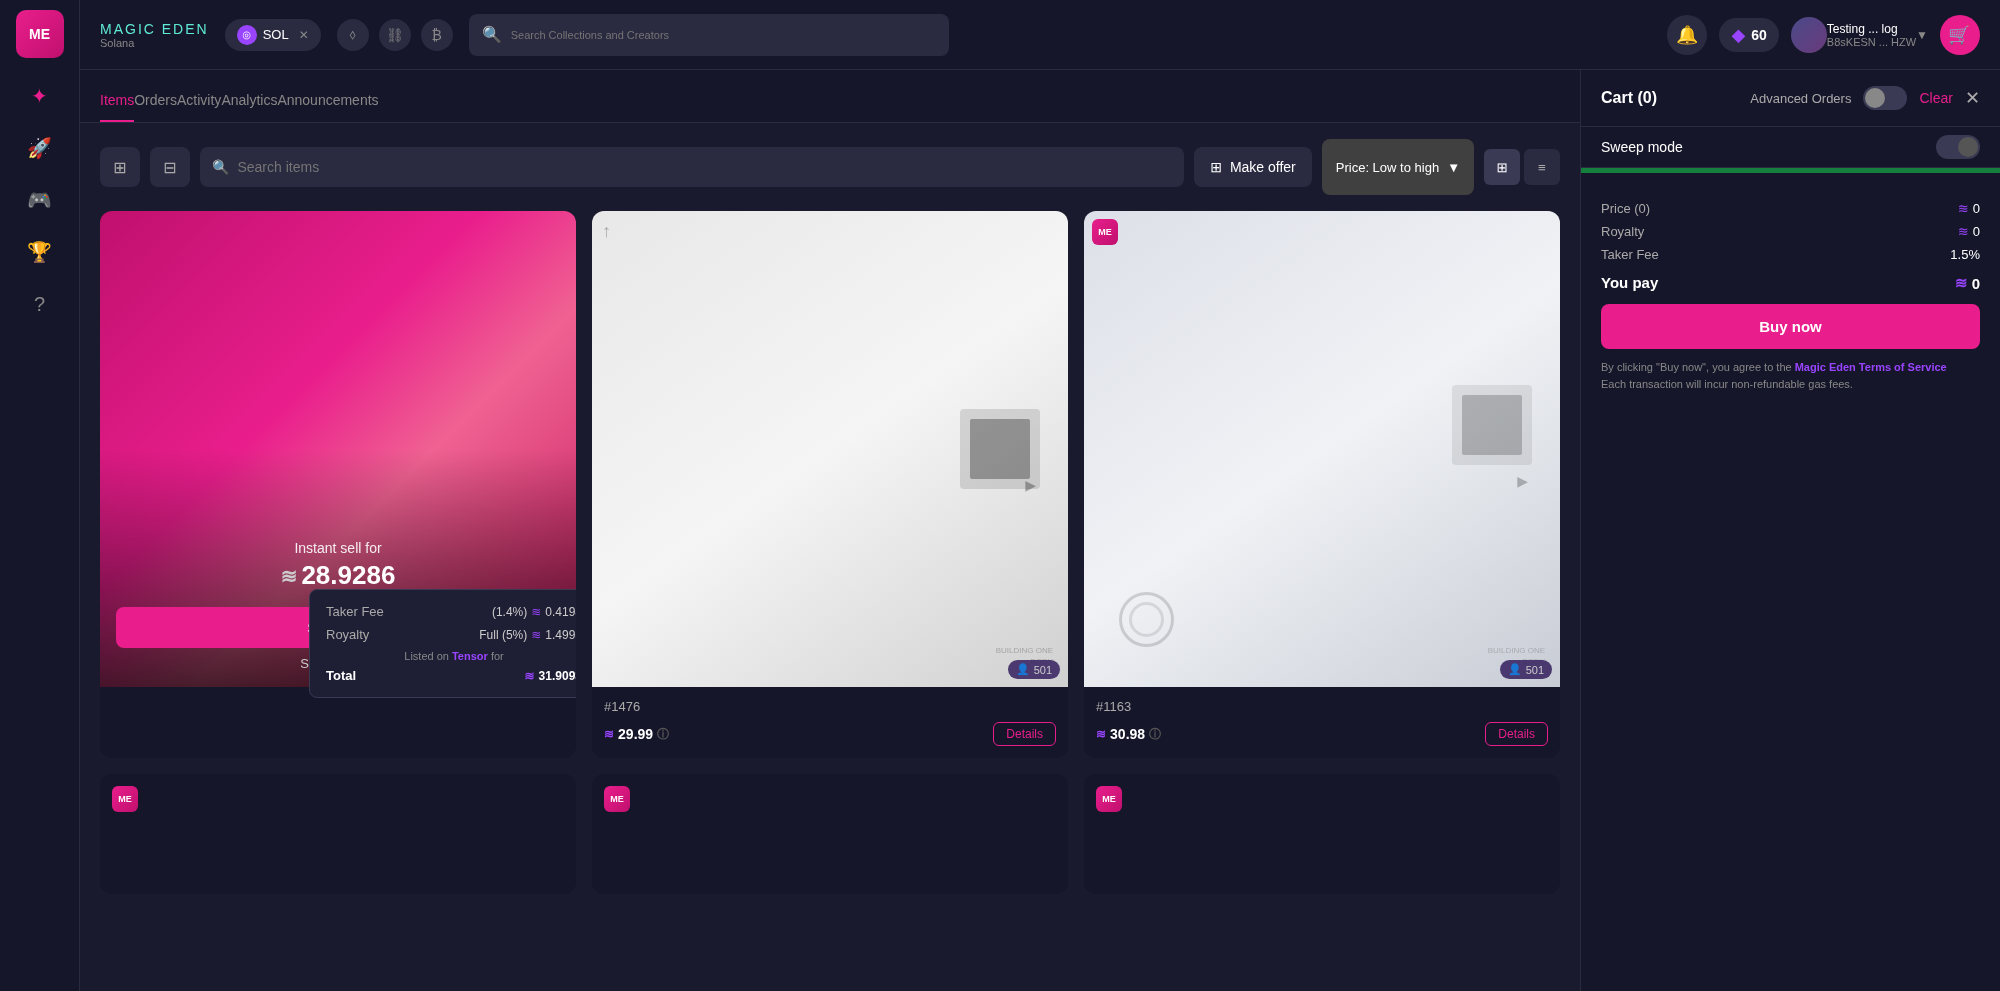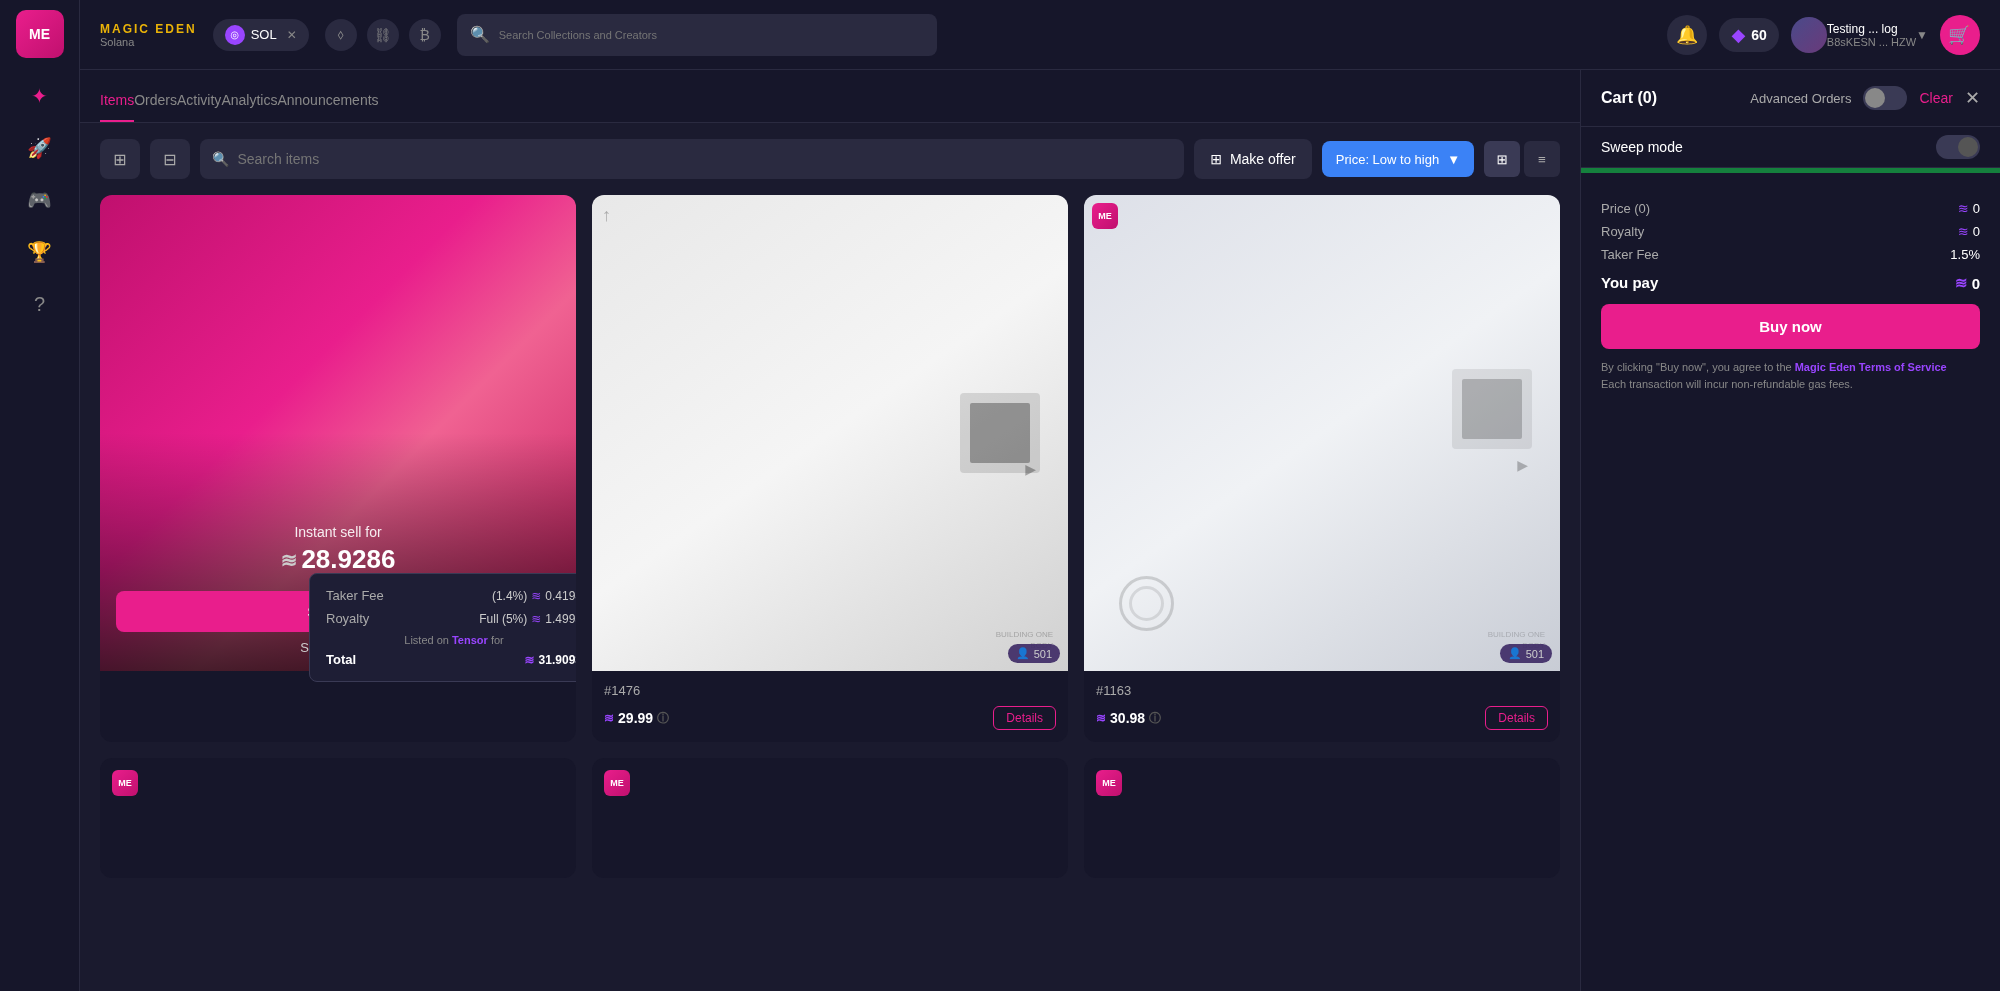--- a/index.html
+++ b/index.html
@@ -70,23 +70,23 @@
       padding: 0 20px;
       gap: 16px;
       border-bottom: 1px solid #2a2a40;
       flex-shrink: 0;
     }
     .logo-text {
       display: flex;
       flex-direction: column;
     }
     .logo-name {
-      font-size: 12px;
-      font-weight: 700;
-      color: #eab308;
+      font-size: 14px;
+      font-weight: 400;
+      color: #5eead4;
       letter-spacing: 2px;
       text-transform: uppercase;
     }
     .logo-sub {
       font-size: 11px;
       color: #888;
     }
     .chain-pill {
       background: #2a2a40;
       border-radius: 20px;
@@ -284,24 +284,24 @@
       height: 40px;
       display: flex;
       align-items: center;
       gap: 8px;
       cursor: pointer;
       color: #fff;
       font-size: 14px;
       border: none;
     }
     .sort-dropdown {
-      background: #3b82f6;
+      background: #404040;
       border-radius: 8px;
       padding: 0 14px;
-      height: 36px;
+      height: 56px;
       display: flex;
       align-items: center;
       gap: 8px;
       cursor: pointer;
       color: #fff;
       font-size: 13px;
       margin-left: auto;
       border: none;
     }
     .view-btns {

